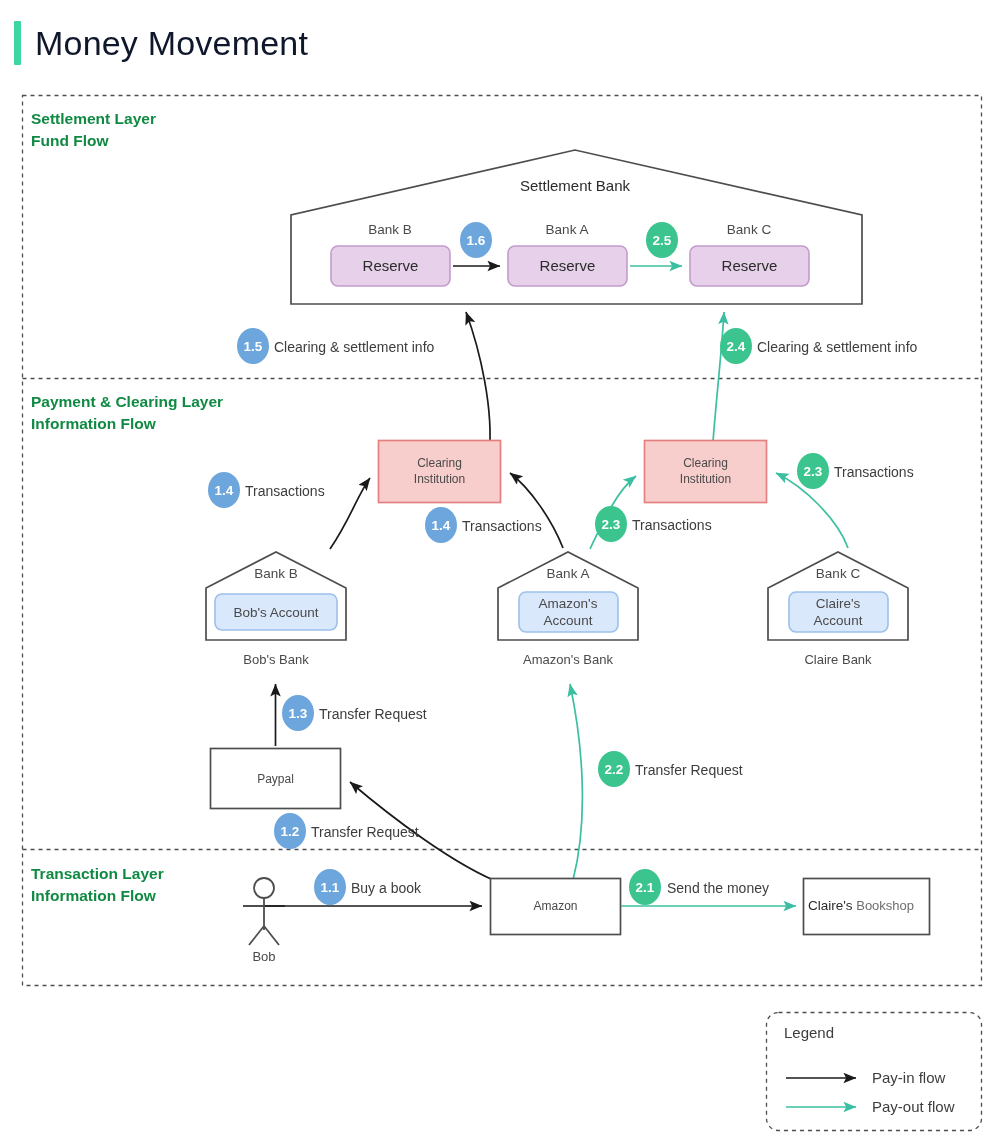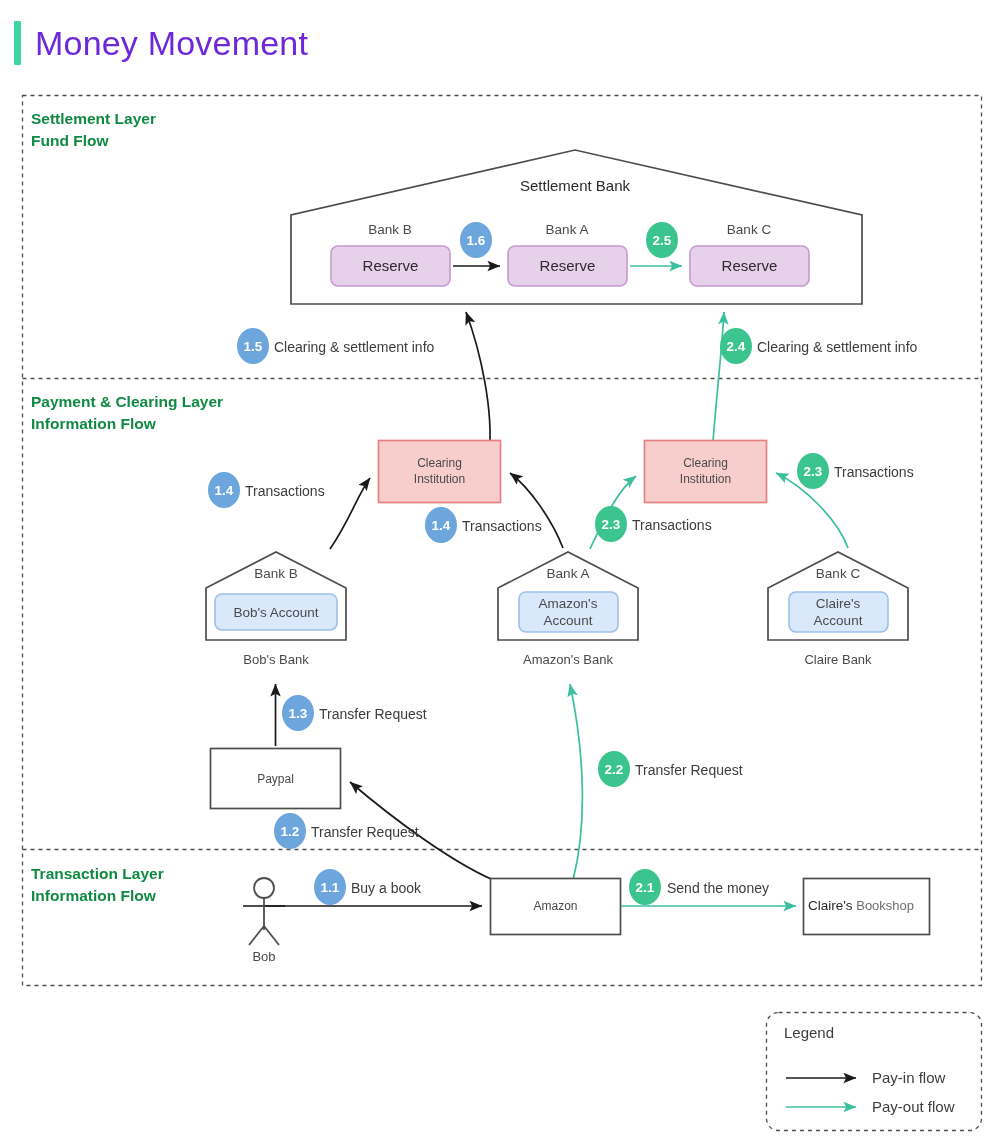--- a/index.html
+++ b/index.html
@@ -2,21 +2,21 @@
 <html><head>
 <meta charset="utf-8">
 <style>
   html,body{margin:0;padding:0;background:#ffffff;}
   body{width:1002px;height:1144px;font-family:"Liberation Sans",sans-serif;-webkit-font-smoothing:antialiased;}
   #stage{position:relative;width:1002px;height:1144px;overflow:hidden;}
 
   
   #title-row{position:absolute;left:0;top:0;width:1002px;height:85px;display:flex;align-items:center;}
   #title-accent{width:7px;height:44px;margin-left:14px;border-radius:1px;}
-  #title-text{margin-left:14px;font-size:34px;color:#6d28d9;font-weight:400;letter-spacing:.2px;line-height:1;}
+  #title-text{margin-left:14px;font-size:34px;color:#0f172a;font-weight:400;letter-spacing:.2px;line-height:1;}
 
   
   svg#diagram{position:absolute;left:0;top:0;width:1002px;height:1144px;}
   .dashbox{fill:none;stroke:#4d4d4d;stroke-width:1.3;stroke-dasharray:4 4;}
   .divider{stroke:#4d4d4d;stroke-width:1.3;stroke-dasharray:4 4;fill:none;}
   .legendbox{fill:#ffffff;stroke:#4d4d4d;stroke-width:1.3;stroke-dasharray:4 4;}
 
   .shape-stroke{stroke:#4d4d4d;stroke-width:1.7;fill:#ffffff;}
   .reserve{fill:#E6D0EA;stroke:#C49BCD;stroke-width:1.6;}
   .clearing{fill:#F8CECC;stroke:#E48080;stroke-width:1.7;}

